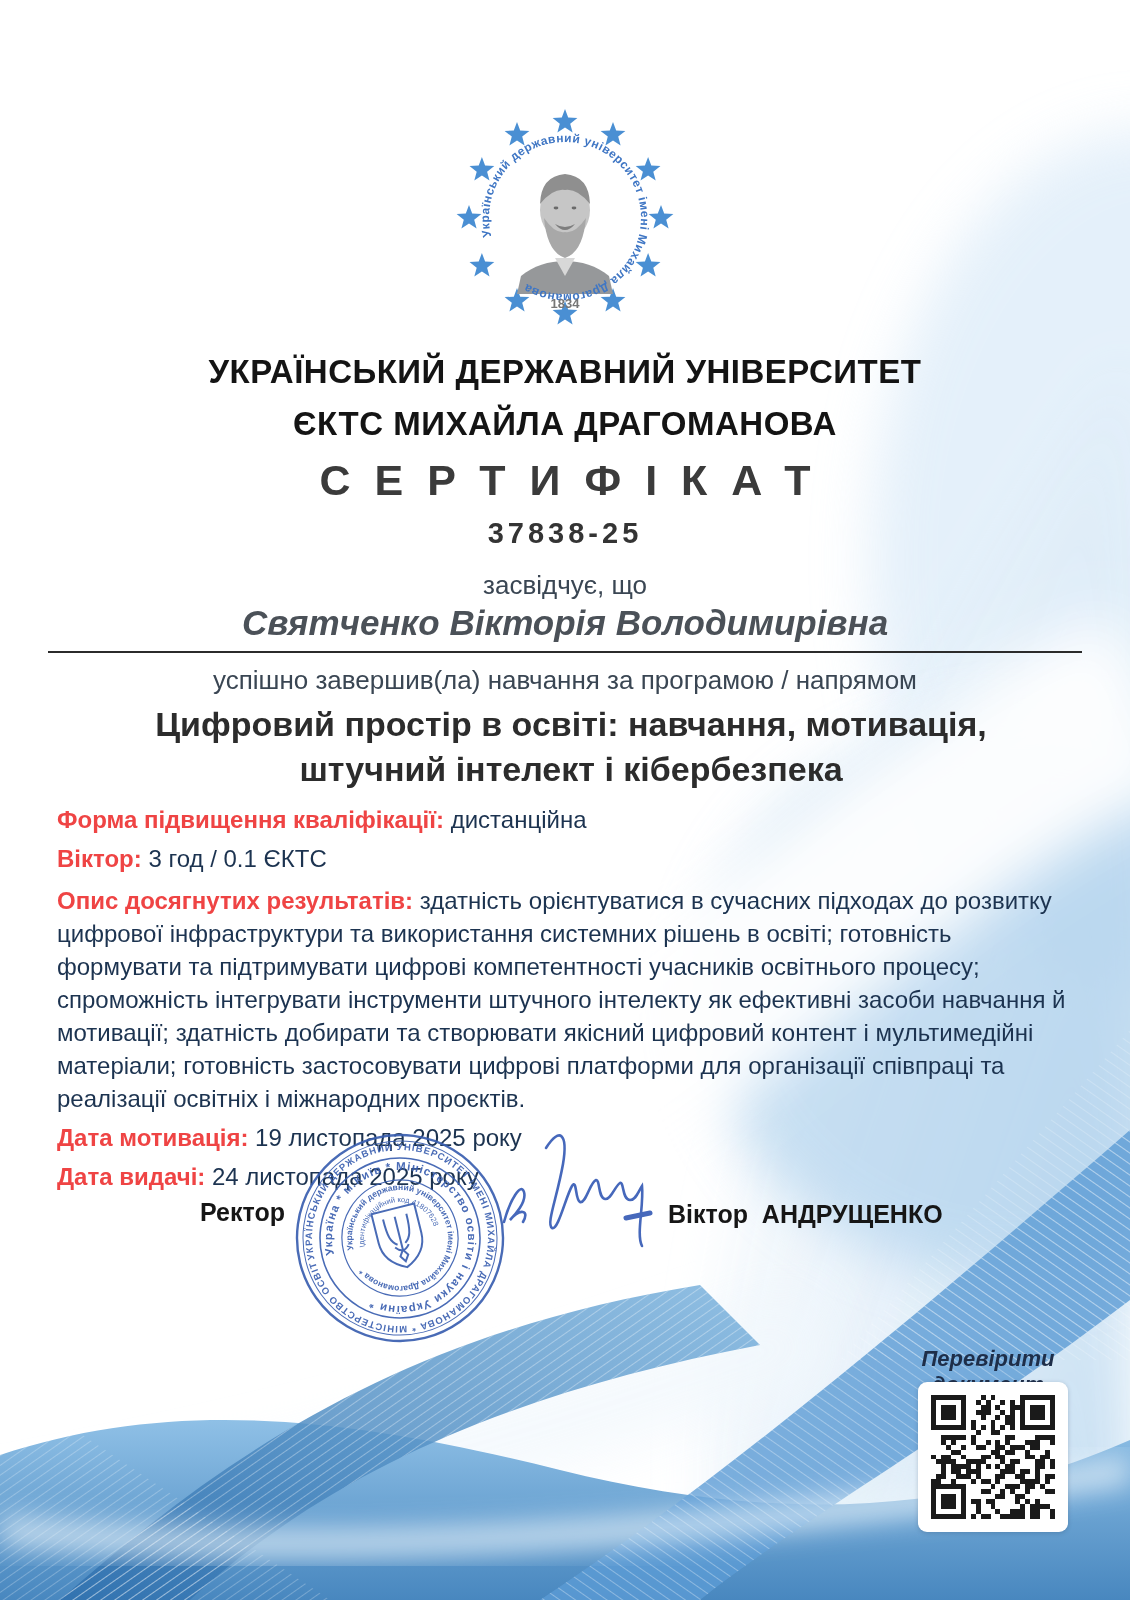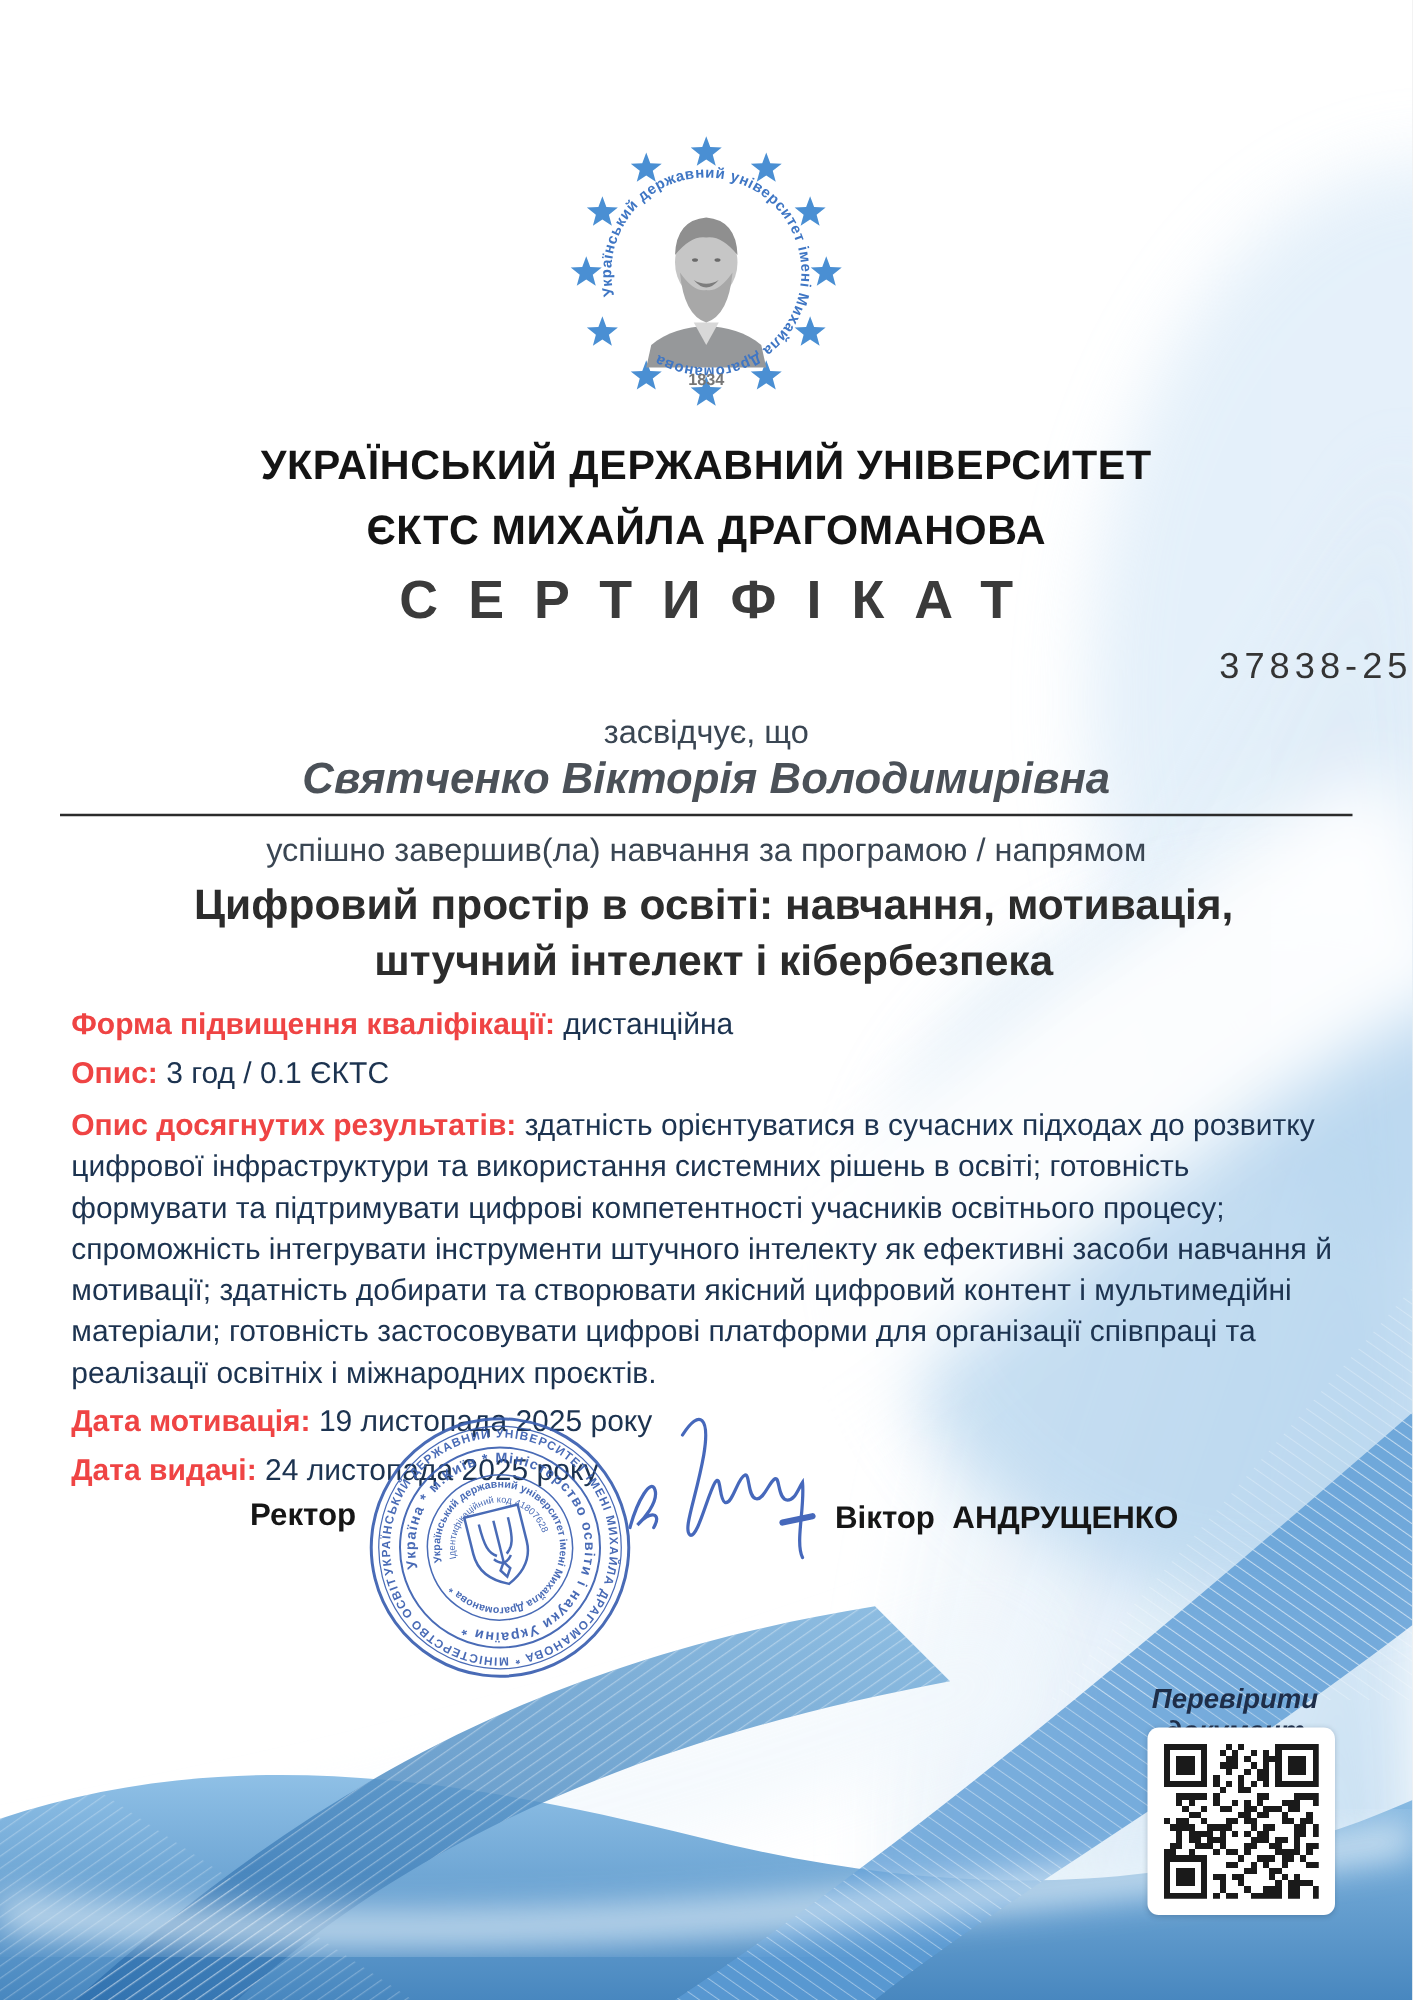--- a/index.html
+++ b/index.html
@@ -4,21 +4,21 @@
 <style>
   html,body{margin:0;padding:0;background:#e9e9e9;}
   .page{position:relative;width:1130px;height:1600px;margin:0 auto;background:#ffffff;
         overflow:hidden;font-family:"Liberation Sans",sans-serif;}
   .bg{position:absolute;left:0;top:0;z-index:0;}
   .content{position:relative;z-index:2;text-align:center;}
   .logo{margin:104px auto 0;width:330px;height:228px;}
   .uni{margin:14px 0 0;font-size:33px;line-height:52px;font-weight:800;color:#141414;letter-spacing:.5px;}
   .uni span{display:block;}
   .cert{margin-top:6px;font-size:43px;font-weight:700;color:#3b3b3b;letter-spacing:24px;padding-left:24px;}
-  .num{margin-top:12px;font-size:29px;font-weight:400;color:#343434;letter-spacing:4px;text-align:right;}
+  .num{margin-top:12px;font-size:29px;font-weight:700;color:#343434;letter-spacing:4px;}
   .intro{margin-top:20px;font-size:26px;color:#3a4653;}
   .name{margin-top:2px;font-size:35px;font-style:italic;font-weight:700;color:#4b5158;}
   .rule{margin:8px 48px 0;border:none;border-top:2px solid #2b2b2b;}
   .completion{margin-top:12px;font-size:26px;color:#3a4653;}
   .program{margin-top:6px;font-size:34px;font-weight:800;line-height:45px;color:#2c2c2c;}
   .program span{display:block;margin-left:12px;}
   .details{margin:14px 55px 0 57px;text-align:left;}
   .row{margin-bottom:11px;font-size:24px;color:#1c3350;}
   .row b,.outcomes b{color:#ef4444;font-weight:700;text-align:center;}
   .outcomes{margin-bottom:9px;font-size:24px;line-height:33px;color:#1c3350;}
@@ -135,21 +135,21 @@
       <span>Цифровий простір в освіті: навчання, мотивація,</span>
       <span>штучний інтелект і кібербезпека</span>
     </div>
 
     <div class="details">
       <div class="row">
         <b>Форма підвищення кваліфікації:</b>
         <span>дистанційна</span>
       </div>
       <div class="row">
-        <b>Опис:</b>
+        <b>Віктор:</b>
         <span>3 год / 0.1 ЄКТС</span>
       </div>
       <p class="outcomes" style="margin:0 0 9px;">
         <b>Опис досягнутих результатів:</b>
         <span>здатність орієнтуватися в сучасних підходах до розвитку цифрової інфраструктури та використання системних рішень в освіті; готовність формувати та підтримувати цифрові компетентності учасників освітнього процесу; спроможність інтегрувати інструменти штучного інтелекту як ефективні засоби навчання й мотивації; здатність добирати та створювати якісний цифровий контент і мультимедійні матеріали; готовність застосовувати цифрові платформи для організації співпраці та реалізації освітніх і міжнародних проєктів.</span>
       </p>
       <div class="row">
         <b>Дата мотивація:</b>
         <span>19 листопада 2025 року</span>
       </div>

